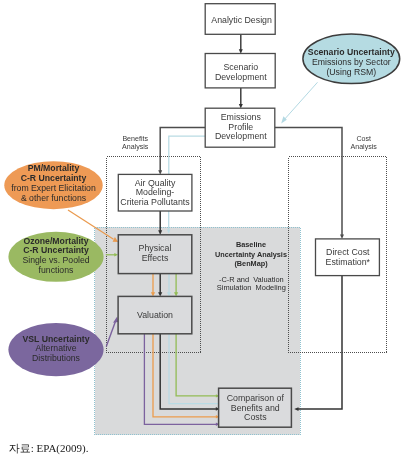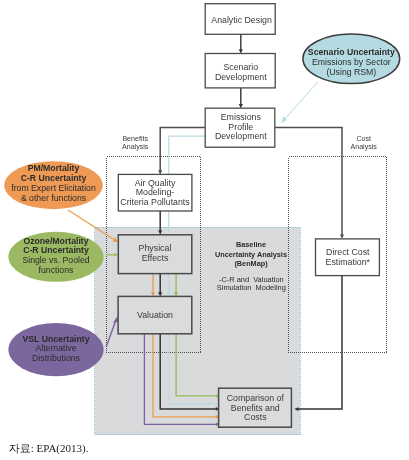--- a/index.html
+++ b/index.html
@@ -147,14 +147,14 @@
       <ellipse cx="56" cy="256.8" rx="47.6" ry="25" fill="#9ab962" stroke="none"></ellipse>
       <text class="el" x="56" y="243.5"><tspan x="56" dy="0" class="elb">Ozone/Mortality</tspan><tspan x="56" dy="9.8" class="elb">C-R Uncertainty</tspan><tspan x="56" dy="9.8">Single vs. Pooled</tspan><tspan x="56" dy="9.8">functions</tspan></text>
     </g>
 
     <g>
       <ellipse cx="56" cy="349.6" rx="47.6" ry="26.6" fill="#7b679e" stroke="none"></ellipse>
       <text class="el" x="56" y="341.9"><tspan x="56" dy="0" class="elb">VSL Uncertainty</tspan><tspan x="56" dy="9.5">Alternative</tspan><tspan x="56" dy="9.5">Distributions</tspan></text>
     </g>
 
   </svg>
-  <div class="caption">자료: EPA(2013).</div>
+  <div class="caption">자료: EPA(2009).</div>
 </div>
 
 </body></html>

